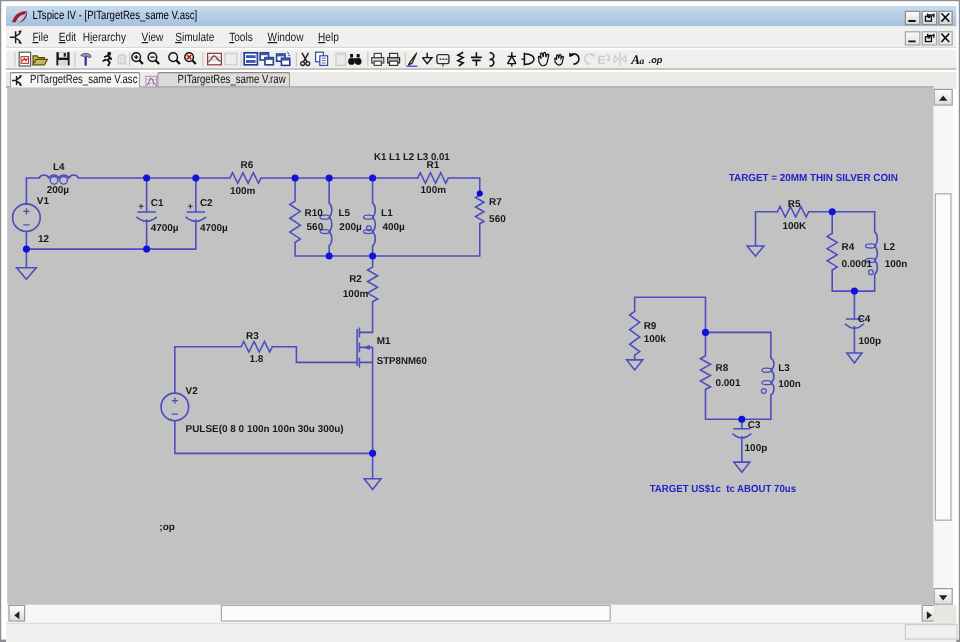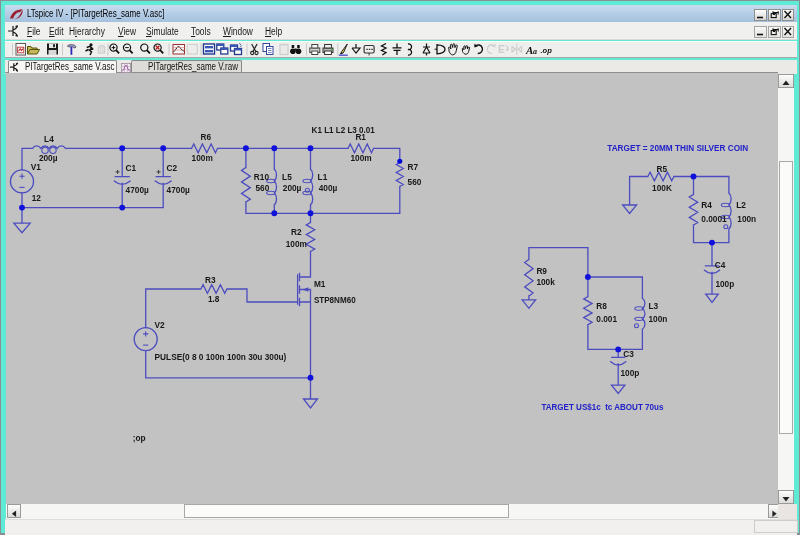--- a/index.html
+++ b/index.html
@@ -1,16 +1,16 @@
 <!DOCTYPE html>
 <html><head><meta charset="utf-8"><style>
 html,body{margin:0;padding:0;}
 body{width:800px;height:535px;overflow:hidden;font-family:"Liberation Sans",sans-serif;background:#e8e5e2;}
 .abs{position:absolute;}
-#win{position:absolute;left:0;top:0;width:800px;height:535px;background:#5eead4;box-sizing:border-box;border:1px solid #8b8e92;border-bottom:2px solid #898c90;}
+#win{position:absolute;left:0;top:0;width:800px;height:535px;background:#ffffff;box-sizing:border-box;border:1px solid #8b8e92;border-bottom:2px solid #898c90;}
 #titlebar{position:absolute;left:4px;top:4px;width:792px;height:17px;background:linear-gradient(#c9dcee,#b3cce6 55%,#a5c1dd);}
 #title-text{position:absolute;left:26px;top:7px;font-size:10px;color:#000;white-space:pre;transform:scaleX(0.80);transform-origin:left top;}
 #menubar{position:absolute;left:4px;top:21px;width:792px;height:18px;box-sizing:border-box;background:#f0f0ef;border-bottom:1px solid #d9d9d6;}
 .menu-item{position:absolute;top:25px;font-size:10px;color:#1a1a1a;transform:scaleX(0.84);transform-origin:left top;}
 #toolbar{position:absolute;left:4px;top:40px;width:792px;height:17px;box-sizing:border-box;background:#efefee;border-top:1px solid #fafaf8;border-bottom:1px solid #a8a8a6;}
 #tabbar{position:absolute;left:4px;top:59px;width:792px;height:14px;background:#eceae7;}
 #tabbar-line{position:absolute;left:4px;top:70.9px;width:773px;height:1px;background:#8f8f8d;}
 .tab{position:absolute;top:59px;height:13px;box-sizing:border-box;border:1px solid #898989;border-bottom:none;border-radius:2px 2px 0 0;font-size:10px;color:#111;padding-left:16px;padding-top:0px;white-space:nowrap;}
 .tab span{display:inline-block;transform:scaleX(0.8);transform-origin:left top;}
 #tab1{left:6.5px;width:109px;background:#f7f6f4;height:13.4px;top:58.7px;z-index:2;}

